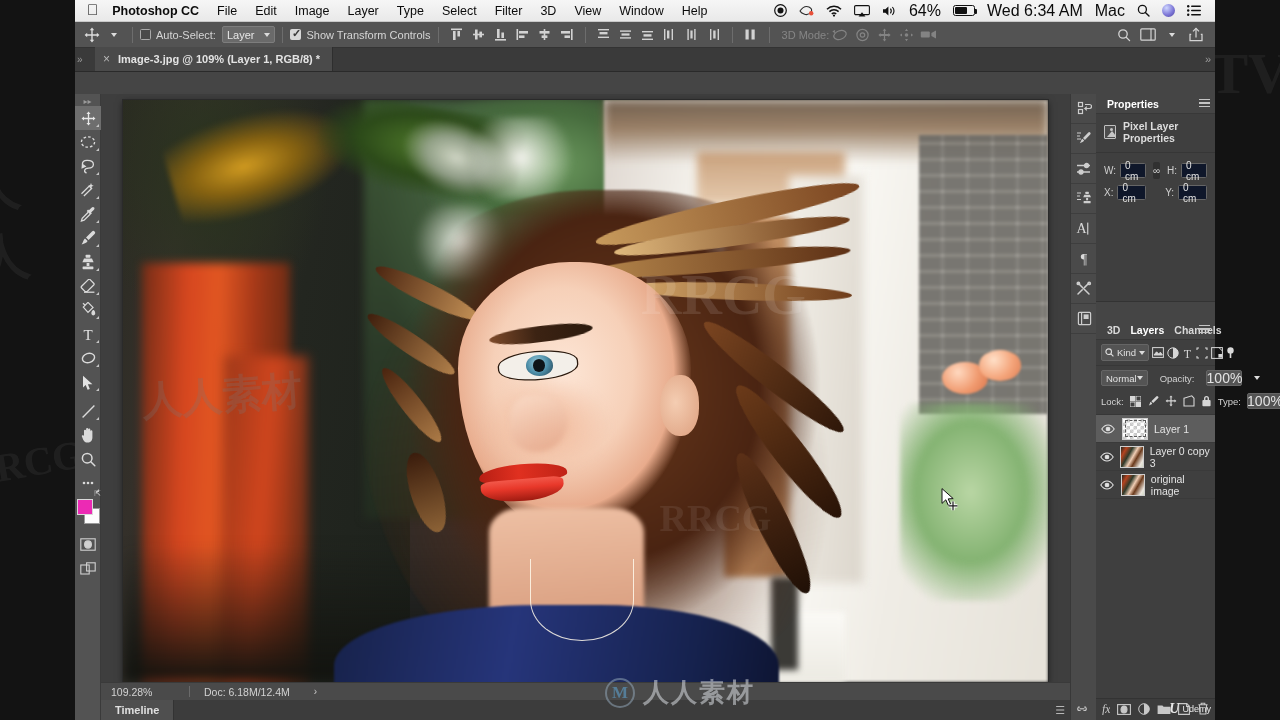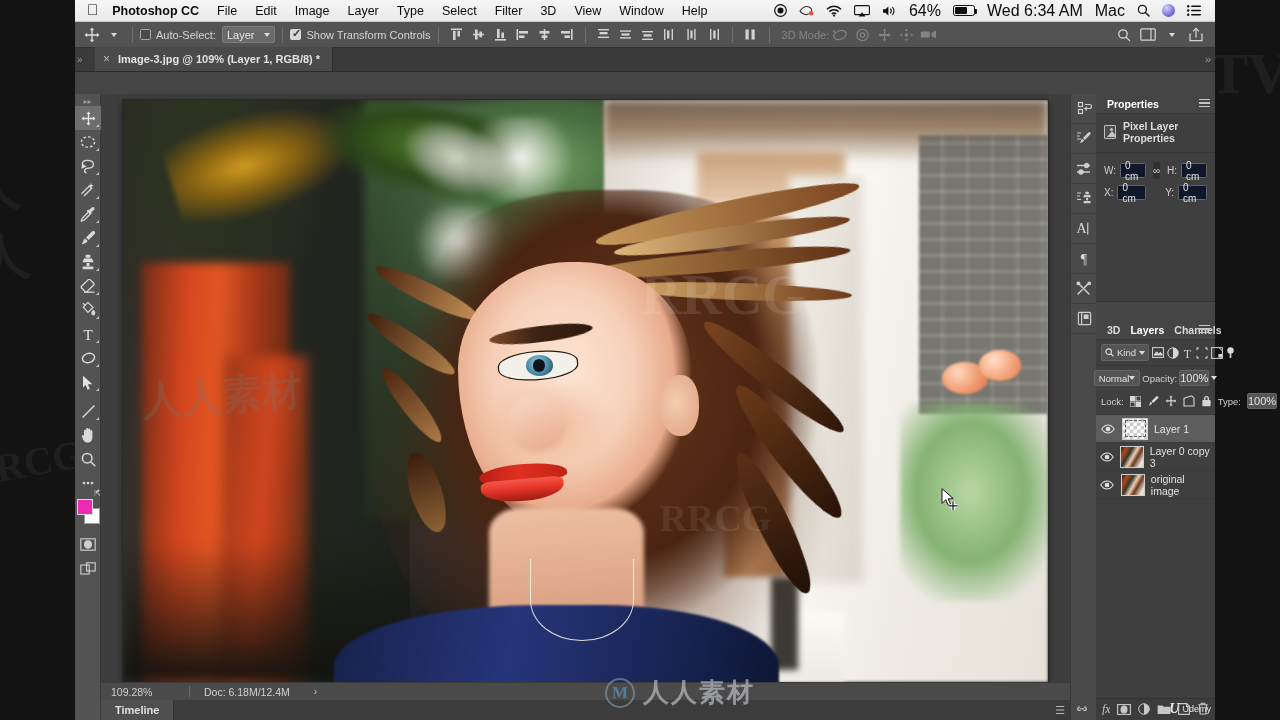--- a/index.html
+++ b/index.html
@@ -285,27 +285,27 @@
     margin:0 3px; }
 
   .layers-panel { background:#3f3f3f; position:absolute; top:226px; bottom:0; left:0; right:0; }
   .filtrow { display:flex; align-items:center; padding:4px 5px; gap:3px;
     border-bottom:1px solid #373737; }
   .kind { height:17px; background:#545454; border:1px solid #656565; border-radius:2px;
     display:flex; align-items:center; gap:3px; padding:0 3px; width:62px; }
   .kind span { color:#e0e0e0; font-size:9.5px; }
   .fic { width:13px; height:15px; display:flex; align-items:center; justify-content:center;
     color:#d6d6d6; font-size:10px; }
-  .blendrow { display:flex; align-items:center; padding:4px 5px; gap:2px;justify-content:center; }
+  .blendrow { display:flex; align-items:center; padding:4px 5px; gap:12px; }
   .blend { height:16px; flex:1; background:#545454; border:1px solid #656565; border-radius:2px;
     color:#e2e2e2; font-size:9.5px; display:flex; align-items:center; justify-content:space-between;
     padding:0 4px; }
   .smalllab { color:#d2d2d2; font-size:9.5px; white-space:nowrap; }
   .numbox { height:16px; width:36px; background:#545454; border:1px solid #656565;
-    border-radius:2px; color:#e2e2e2; font-size:11px; display:flex; align-items:center;
+    border-radius:2px; color:#e2e2e2; font-size:14px; display:flex; align-items:center;
     justify-content:center; }
   .lockrow { display:flex; align-items:center; padding:3px 5px 5px; gap:6px;
     border-bottom:1px solid #373737; }
 
   .lrow { height:28px; display:flex; align-items:center; gap:6px; padding:0 4px;
     border-bottom:1px solid #3a3a3a; }
   .lrow.sel { background:#5d5d5d; }
   .eye { width:16px; display:flex; align-items:center; justify-content:center; }
   .thumb { width:26px; height:22px; border:1px solid #cfcfcf; background:#fff;
     overflow:hidden; position:relative; }

